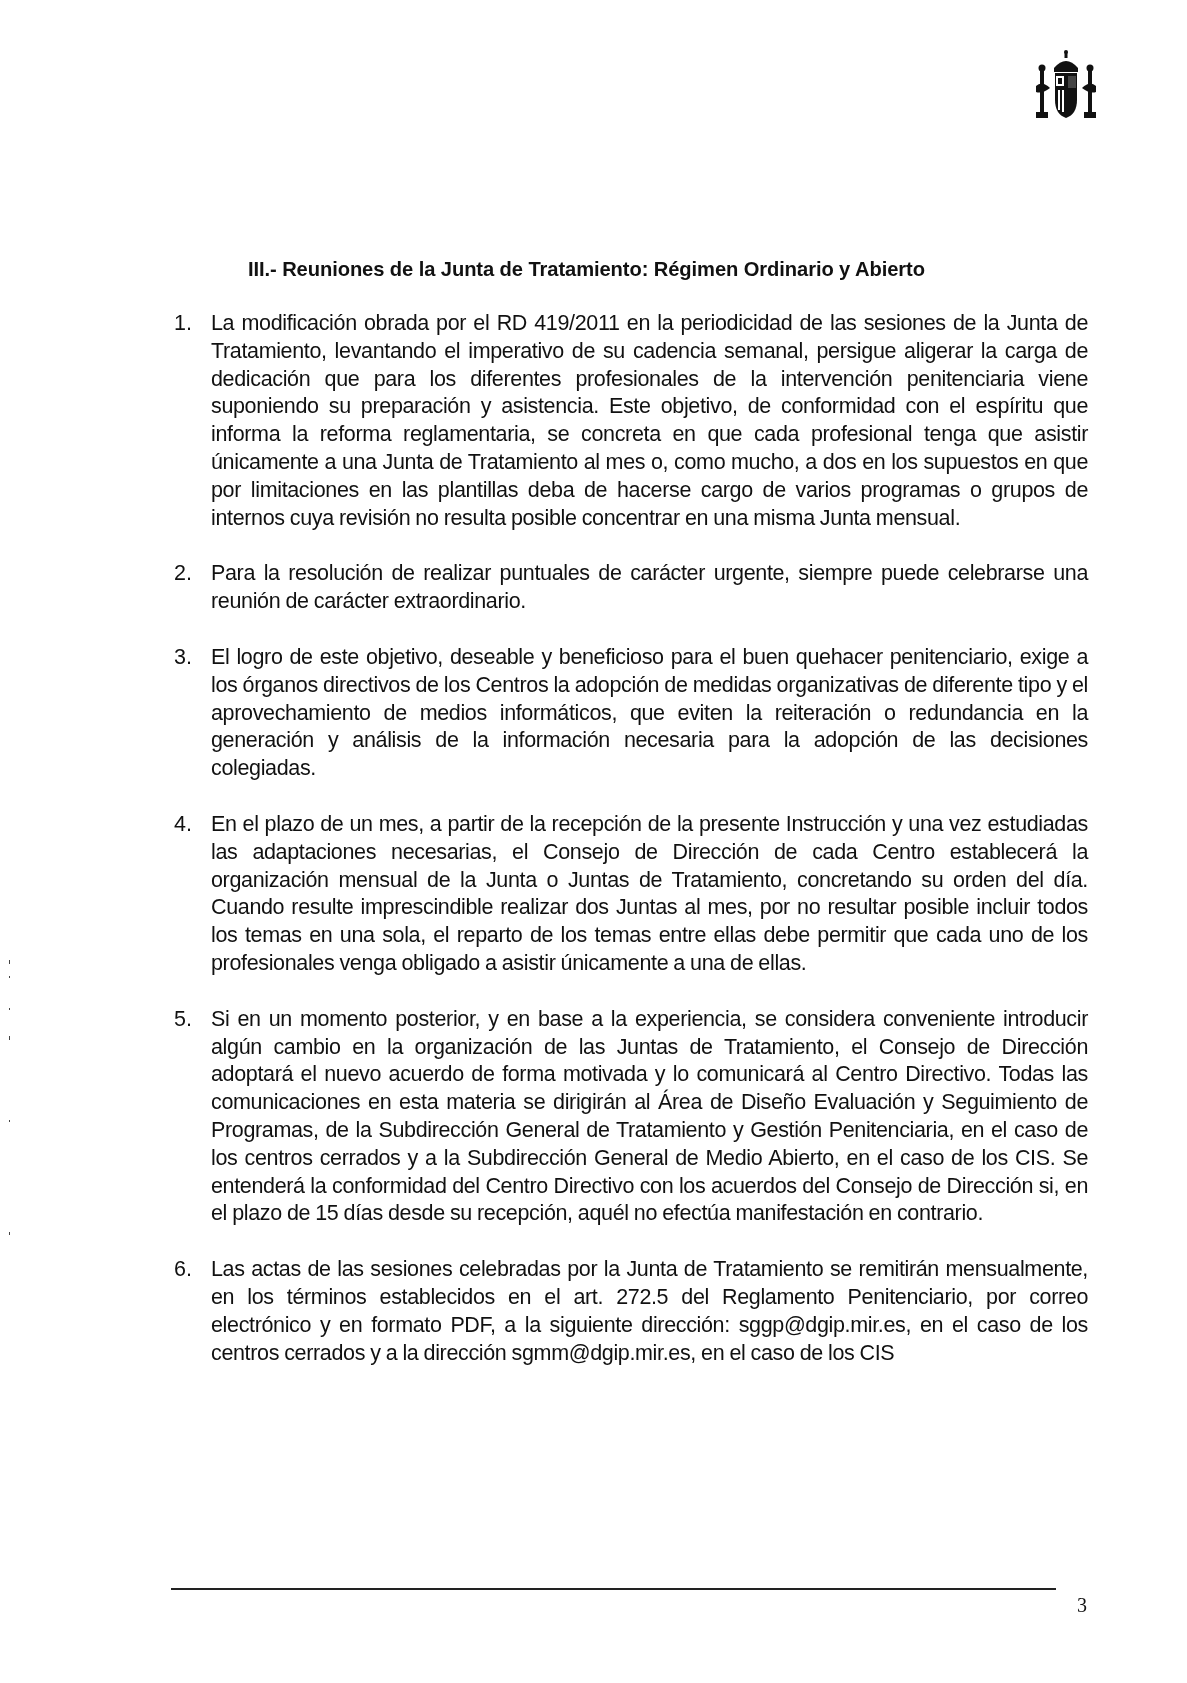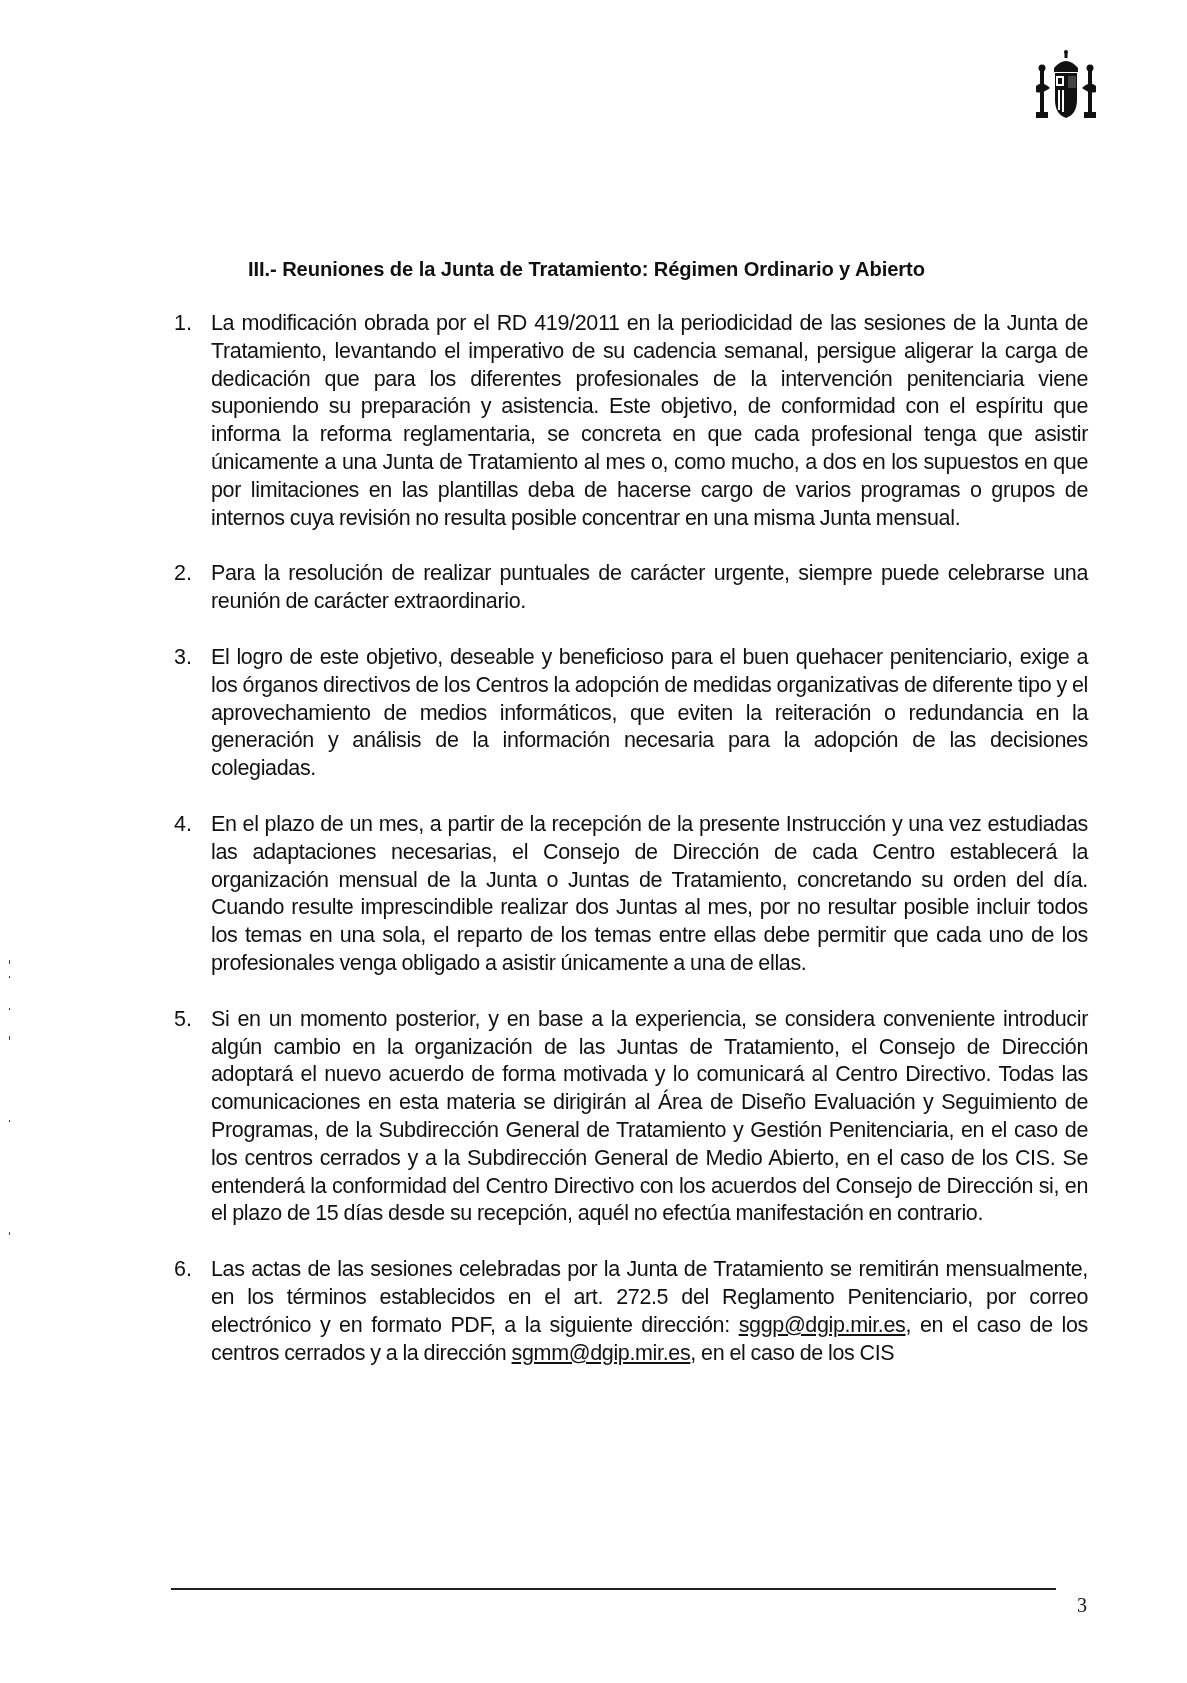--- a/index.html
+++ b/index.html
@@ -63,21 +63,20 @@
       top: 0;
     }
     .item-text {
       display: block;
       letter-spacing: -0.35px;
       word-spacing: -0.5px;
     }
     .list-item + .list-item { margin-top: 28px; }
     a.email {
       color: #111111;
-      text-decoration: underline;
     }
     .footer-rule {
       position: absolute;
       left: 163px;
       top: 1588px;
       width: 885px;
       height: 2px;
       background: #222222;
     }
     .page-number {

